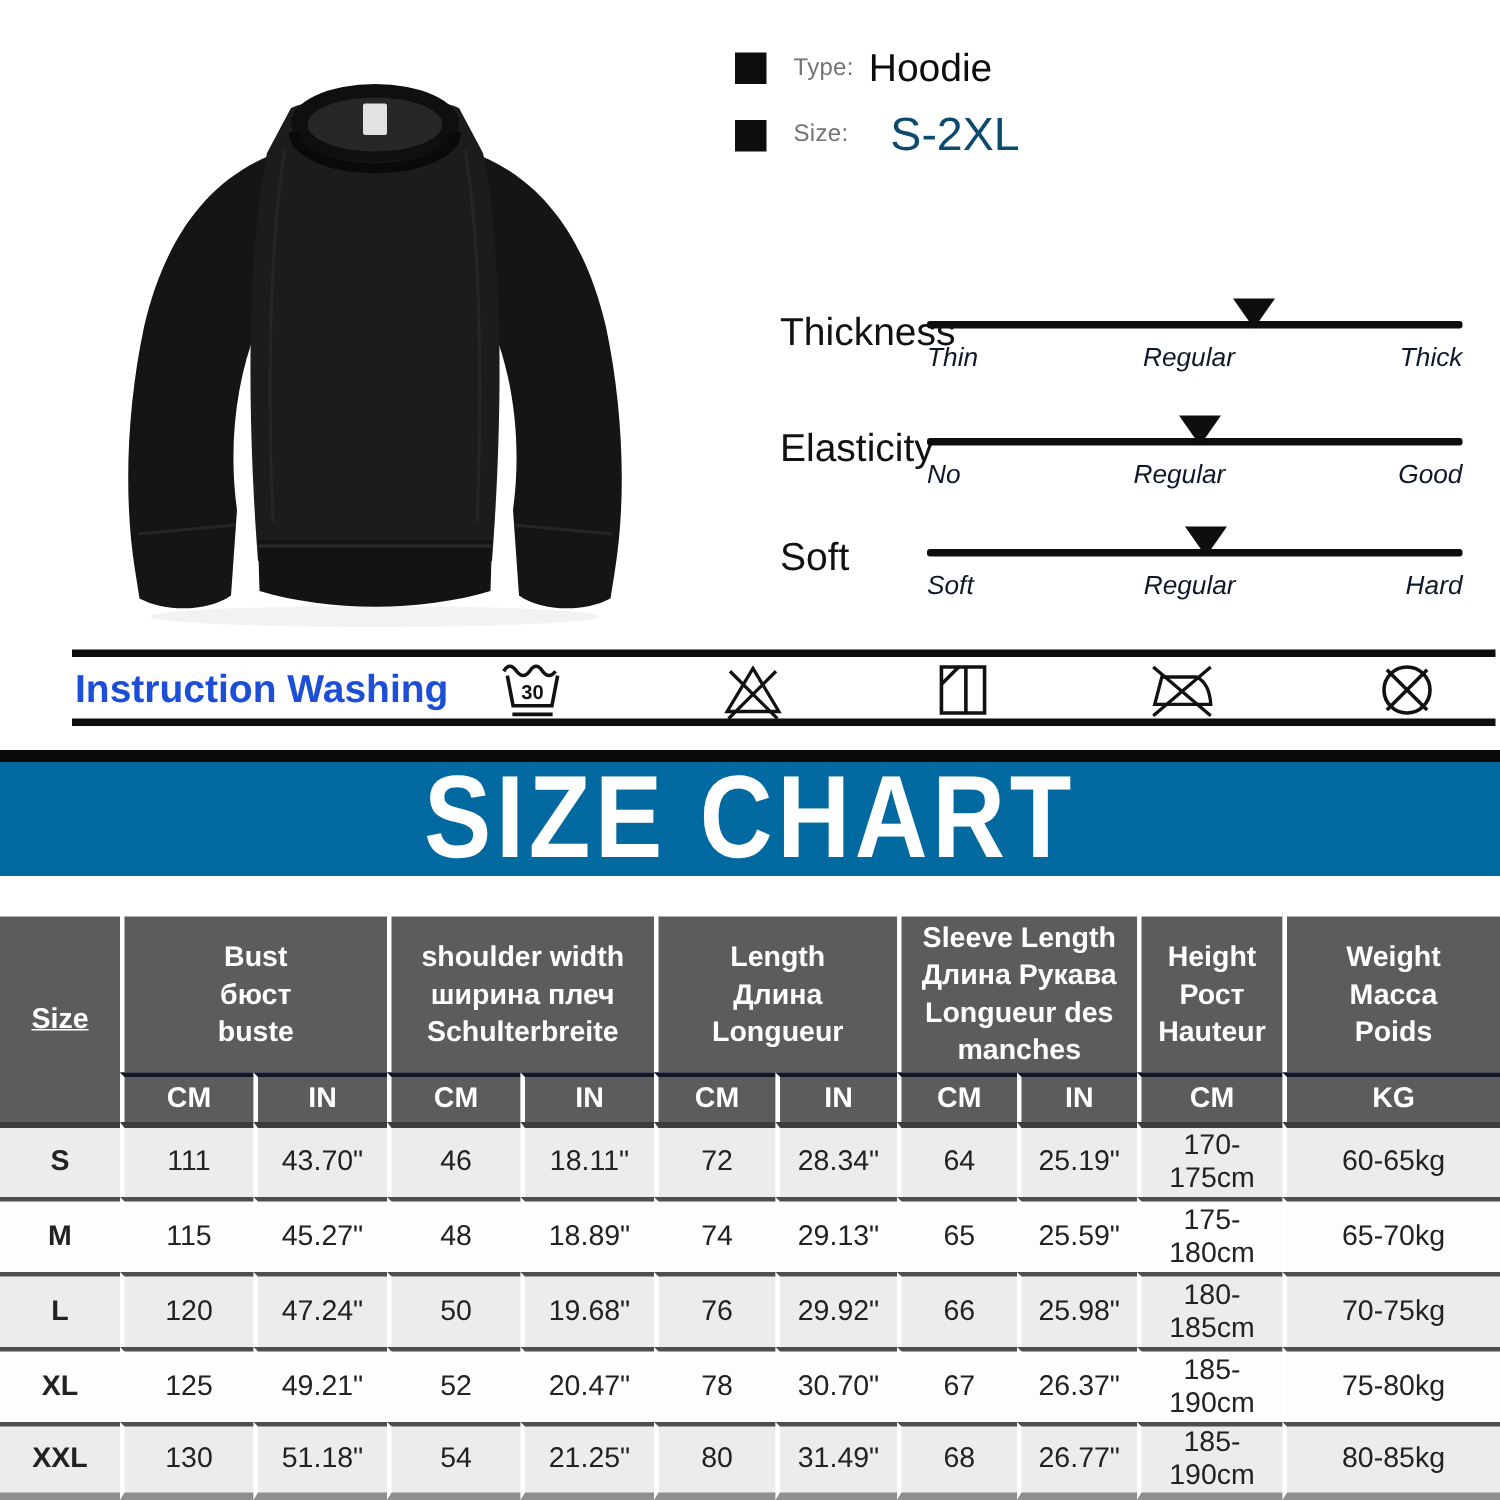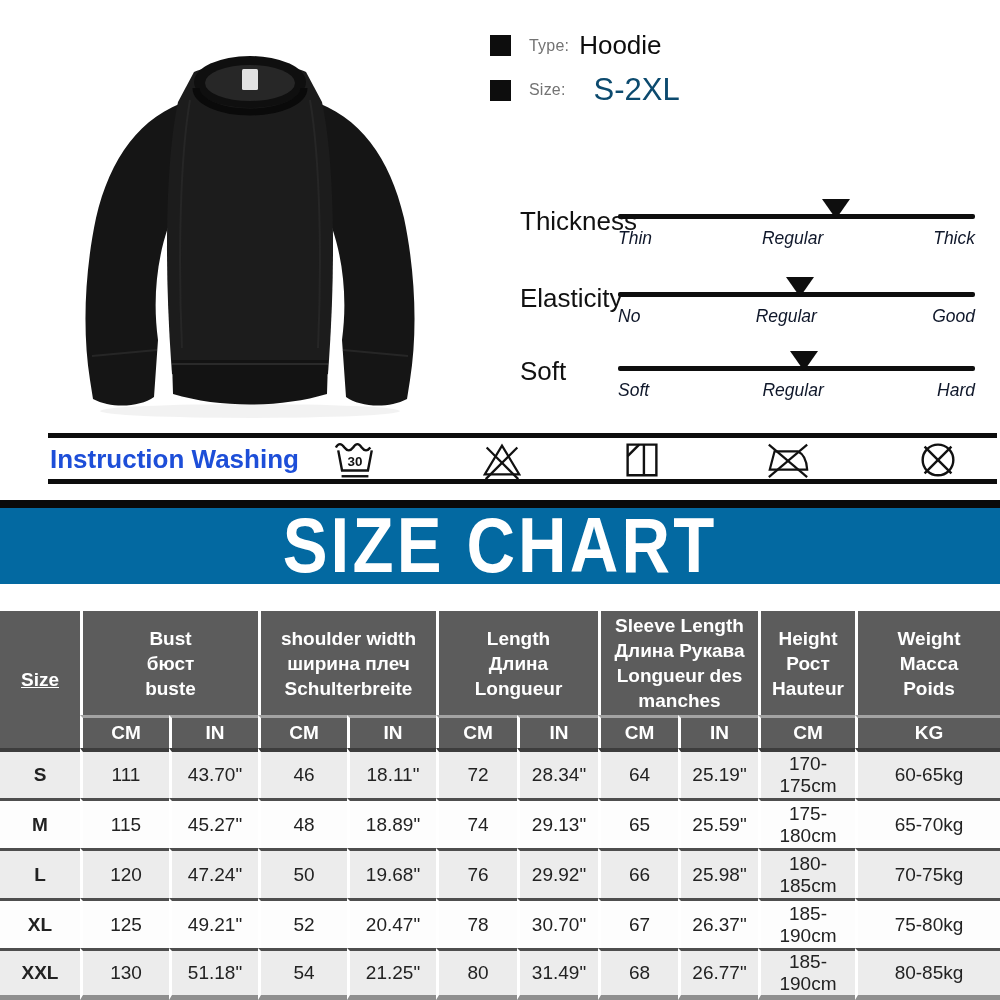--- a/index.html
+++ b/index.html
@@ -39,21 +39,21 @@
             display:flex; justify-content:center; }
   .banner span { color:#fff; font-size:64px; font-weight:bold; letter-spacing:3px;
                  transform:scale(1.05,1.22); transform-origin:center; }
 
   .size-table { position:absolute; left:0; top:608px; width:1000px;
                 border-collapse:separate; border-spacing:0; table-layout:fixed; }
   .size-table th { background:#5c5c5c; color:#fff; font-weight:bold; text-align:center; vertical-align:middle; }
   .group-row th { border-top:3px solid #fff; border-left:3px solid #fff; height:100px;
                   font-size:19px; line-height:1.32; white-space:pre-line; padding:2px 1px; }
   .group-row th:first-child { border-left:none;text-decoration:underline; }
-  .units-row th { border-left:3px solid #fff; border-top:3px solid #a3a3a3; height:33px; font-size:19px; }
+  .units-row th { border-left:3px solid #fff; border-top:3px solid #0f172a; height:33px; font-size:19px; }
   .size-table tbody td { text-align:center; height:50px; font-size:19px; color:#222;
                          border-left:3px solid #fff; border-top:3px solid #4e4e4e; }
   .size-table tbody td:first-child { border-left:none; font-weight:bold; }
   .size-table tbody tr:first-child td { border-top:4px solid #3d3d3d; }
   .size-table tbody tr:nth-child(odd)  { background:#ececec; }
   .size-table tbody tr:nth-child(even) { background:#fdfdfd; }
   .size-table tbody tr:last-child td { border-bottom:5px solid #8f8f8f; }
 </style>
 </head>
 <body>

